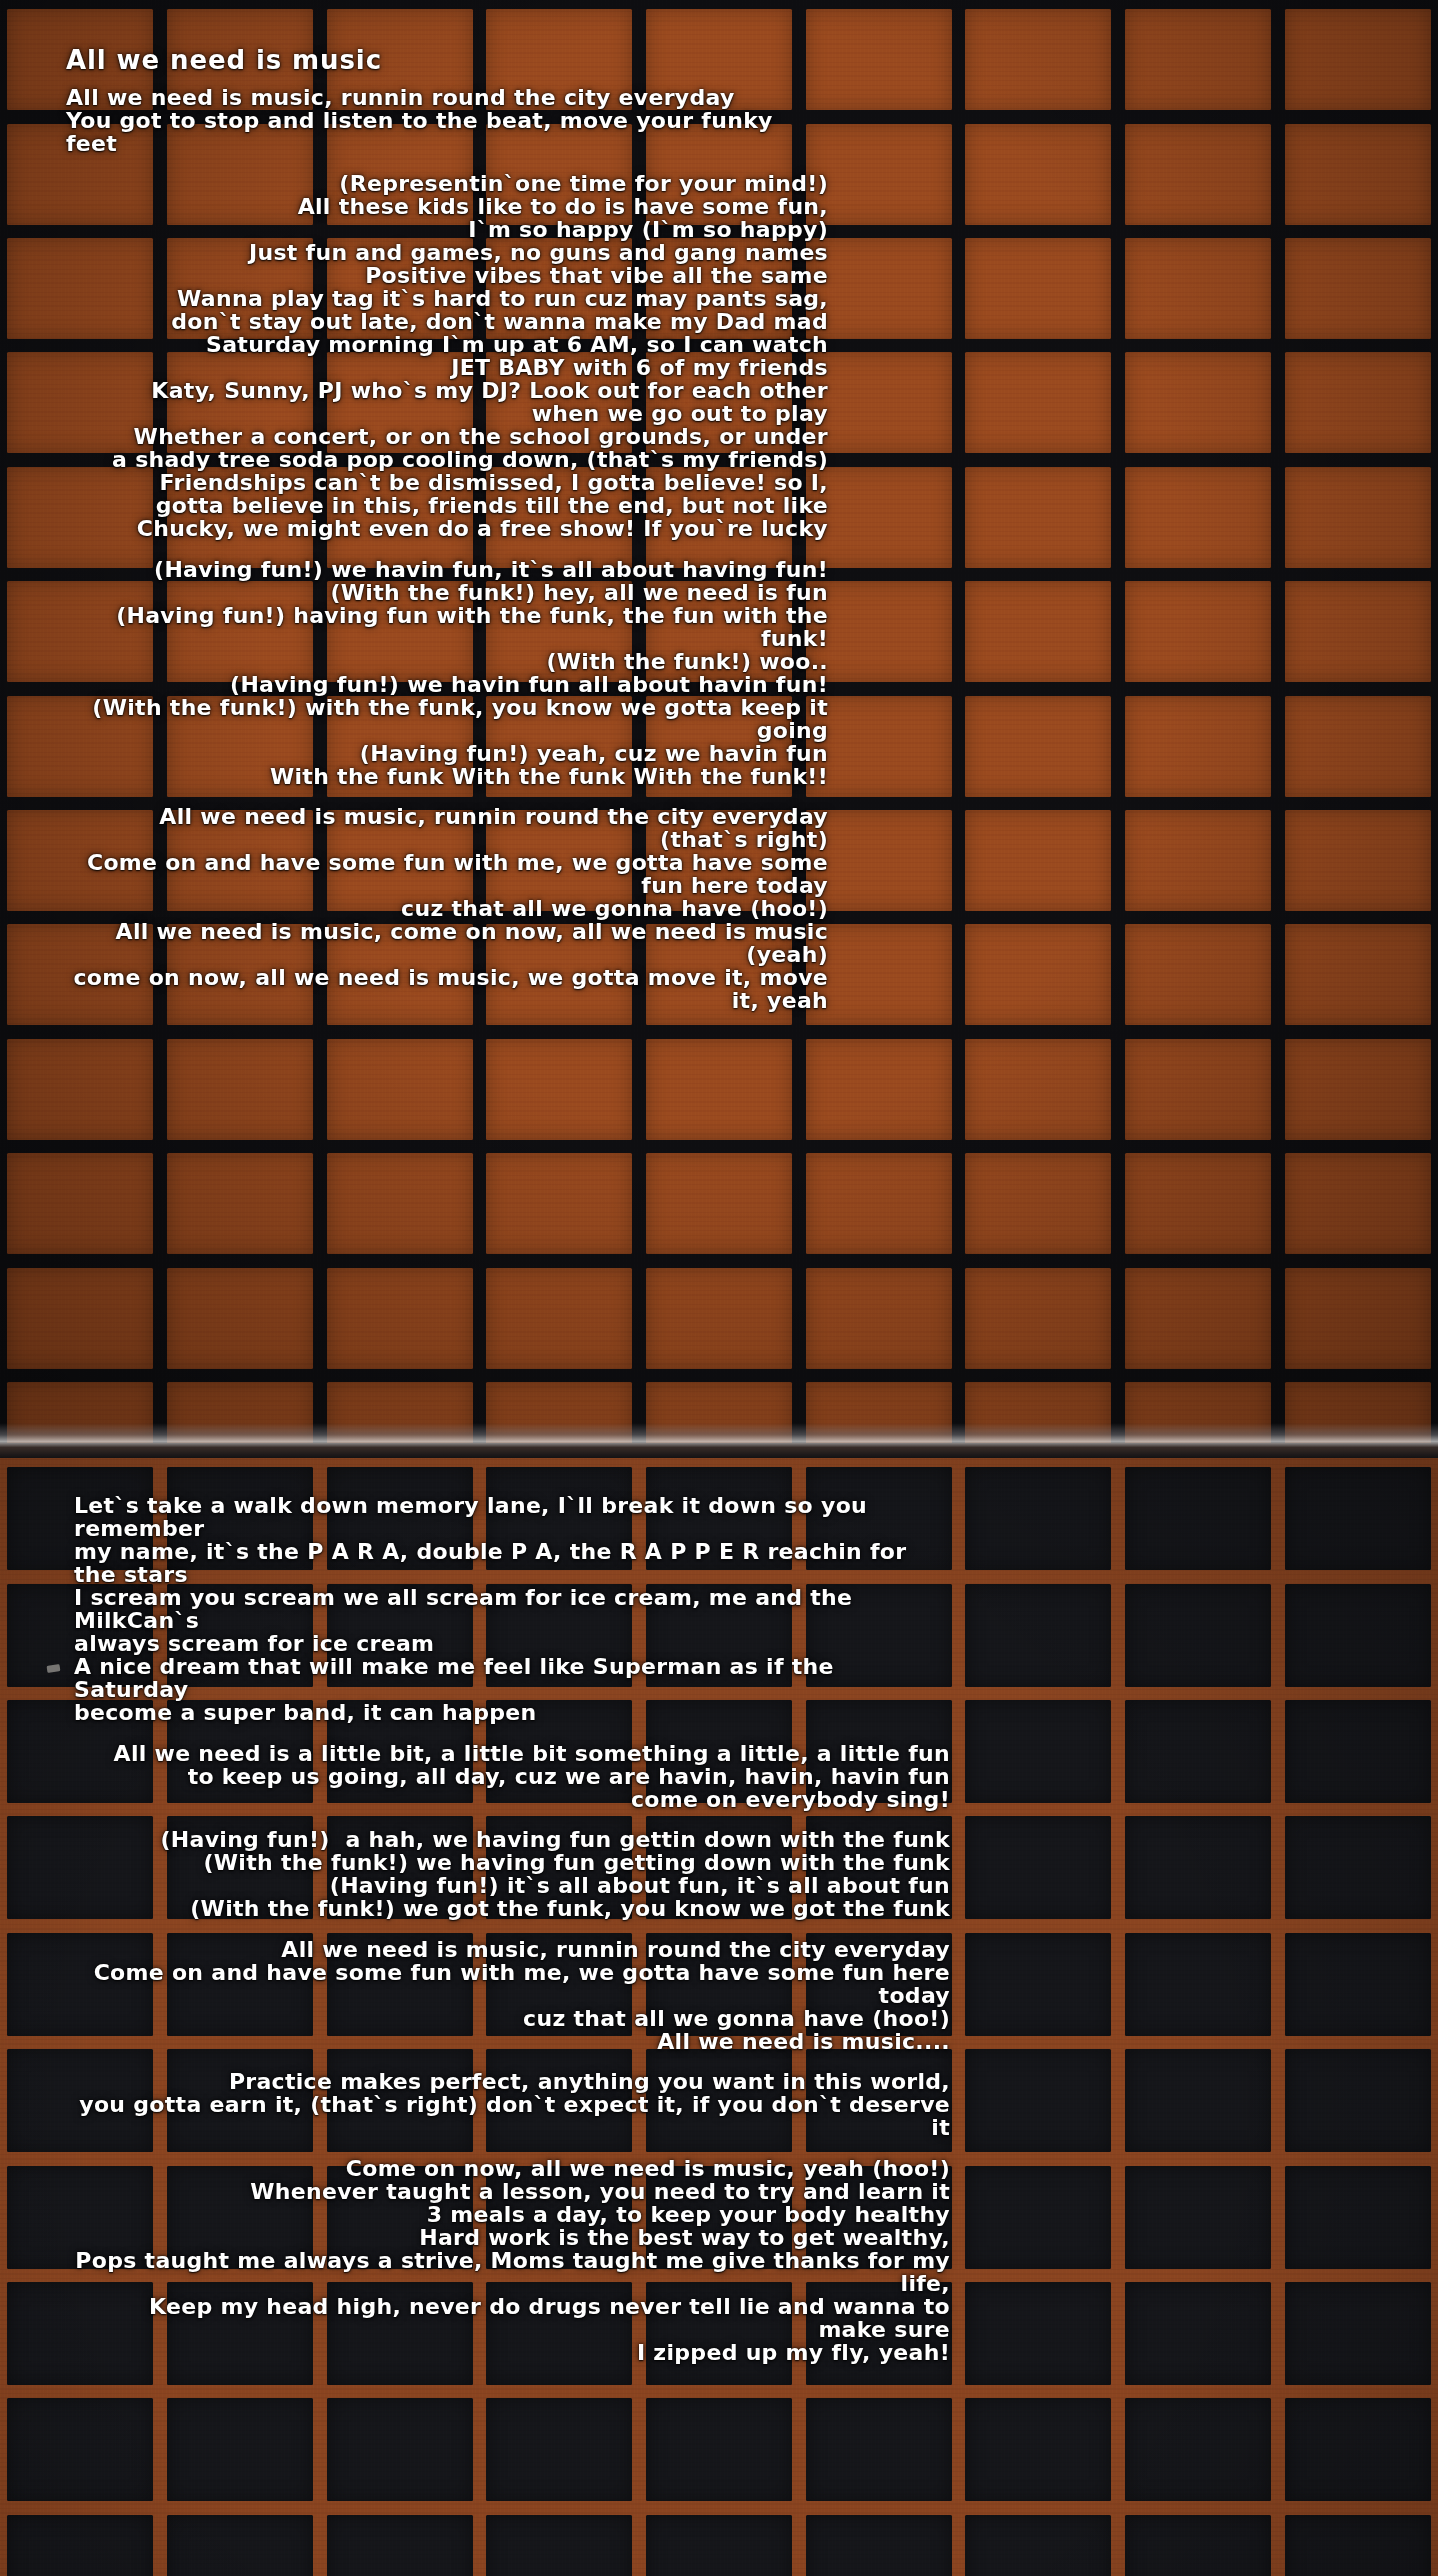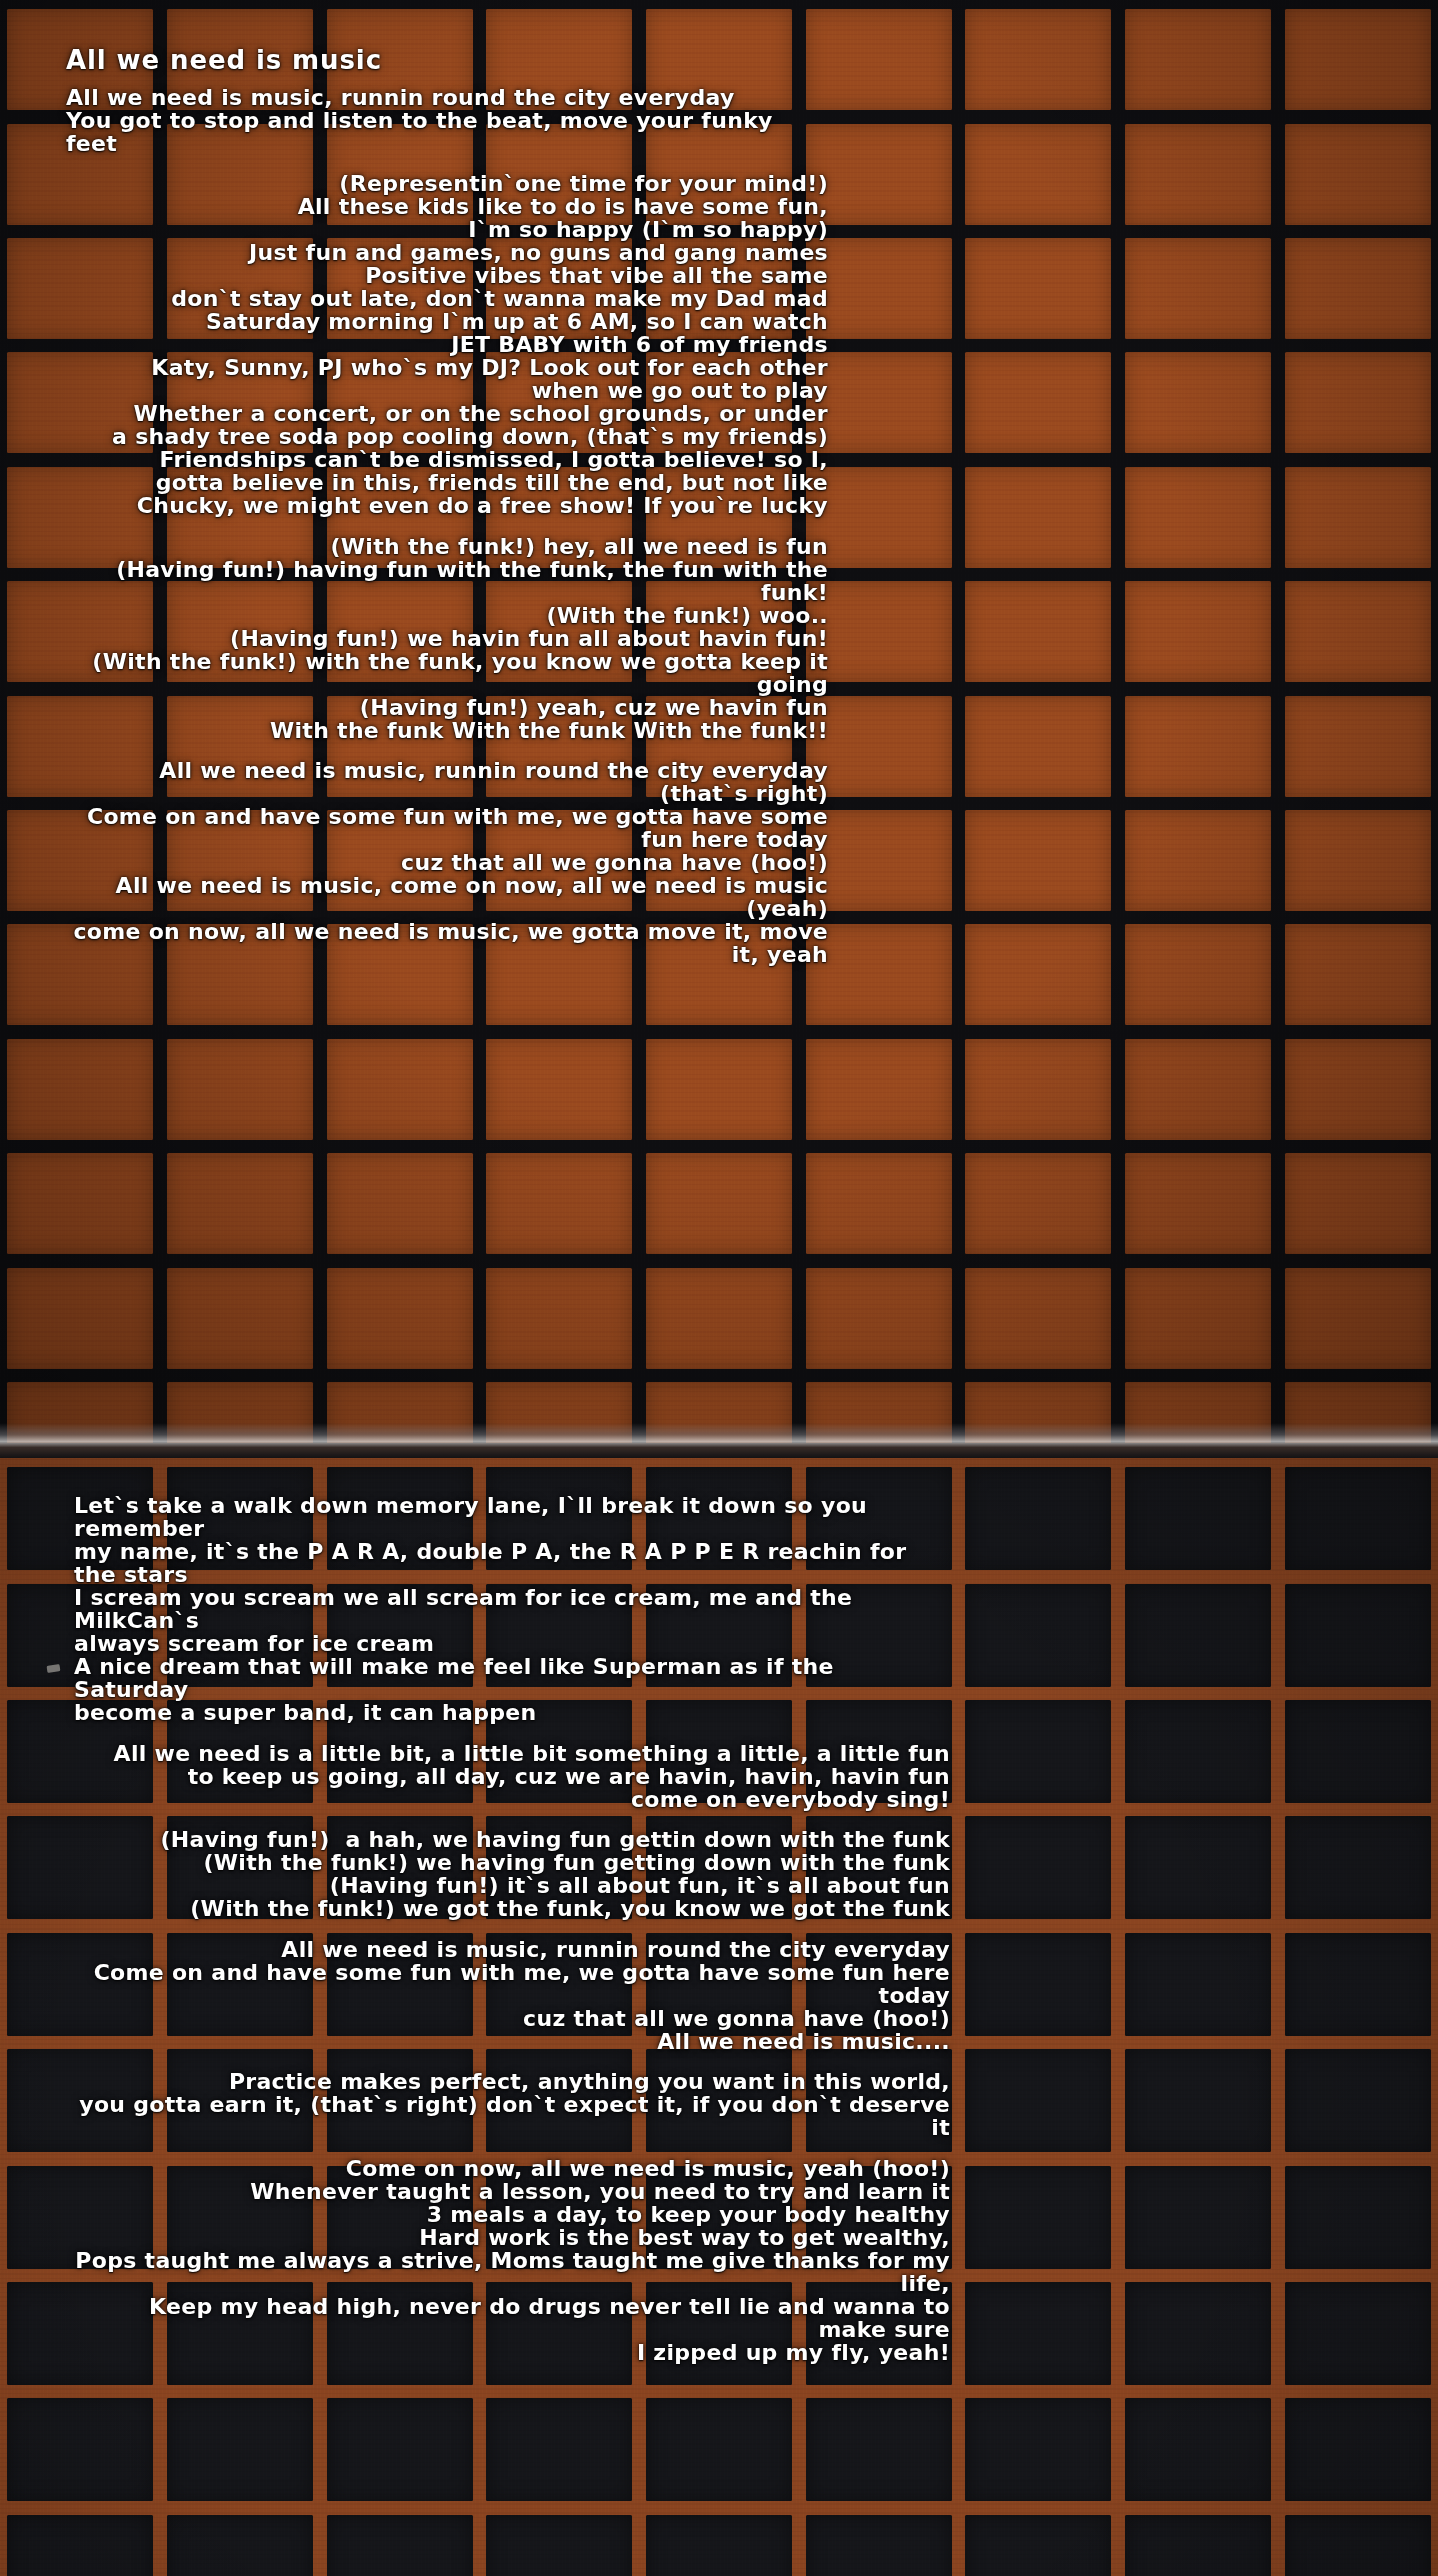--- a/index.html
+++ b/index.html
@@ -299,32 +299,34 @@
         <div class="stanza">
           <div class="line">All we need is music, runnin round the city everyday</div>
           <div class="line">You got to stop and listen to the beat, move your funky feet</div>
         </div>
         <div class="stanza">
           <div class="line">(Representin`one time for your mind!)</div>
           <div class="line">All these kids like to do is have some fun,</div>
           <div class="line">I`m so happy (I`m so happy)</div>
           <div class="line">Just fun and games, no guns and gang names</div>
           <div class="line">Positive vibes that vibe all the same</div>
+          <div class="line">Wanna play tag it`s hard to run cuz may pants sag,</div>
           <div class="line">don`t stay out late, don`t wanna make my Dad mad</div>
           <div class="line">Saturday morning I`m up at 6 AM, so I can watch</div>
           <div class="line">JET BABY with 6 of my friends</div>
           <div class="line">Katy, Sunny, PJ who`s my DJ? Look out for each other</div>
           <div class="line">when we go out to play</div>
           <div class="line">Whether a concert, or on the school grounds, or under</div>
           <div class="line">a shady tree soda pop cooling down, (that`s my friends)</div>
           <div class="line">Friendships can`t be dismissed, I gotta believe! so I,</div>
           <div class="line">gotta believe in this, friends till the end, but not like</div>
           <div class="line">Chucky, we might even do a free show! If you`re lucky</div>
         </div>
         <div class="stanza">
+          <div class="line">(Having fun!) we havin fun, it`s all about having fun!</div>
           <div class="line">(With the funk!) hey, all we need is fun</div>
           <div class="line">(Having fun!) having fun with the funk, the fun with the funk!</div>
           <div class="line">(With the funk!) woo..</div>
           <div class="line">(Having fun!) we havin fun all about havin fun!</div>
           <div class="line">(With the funk!) with the funk, you know we gotta keep it going</div>
           <div class="line">(Having fun!) yeah, cuz we havin fun</div>
           <div class="line">With the funk With the funk With the funk!!</div>
         </div>
         <div class="stanza">
           <div class="line">All we need is music, runnin round the city everyday (that`s right)</div>

